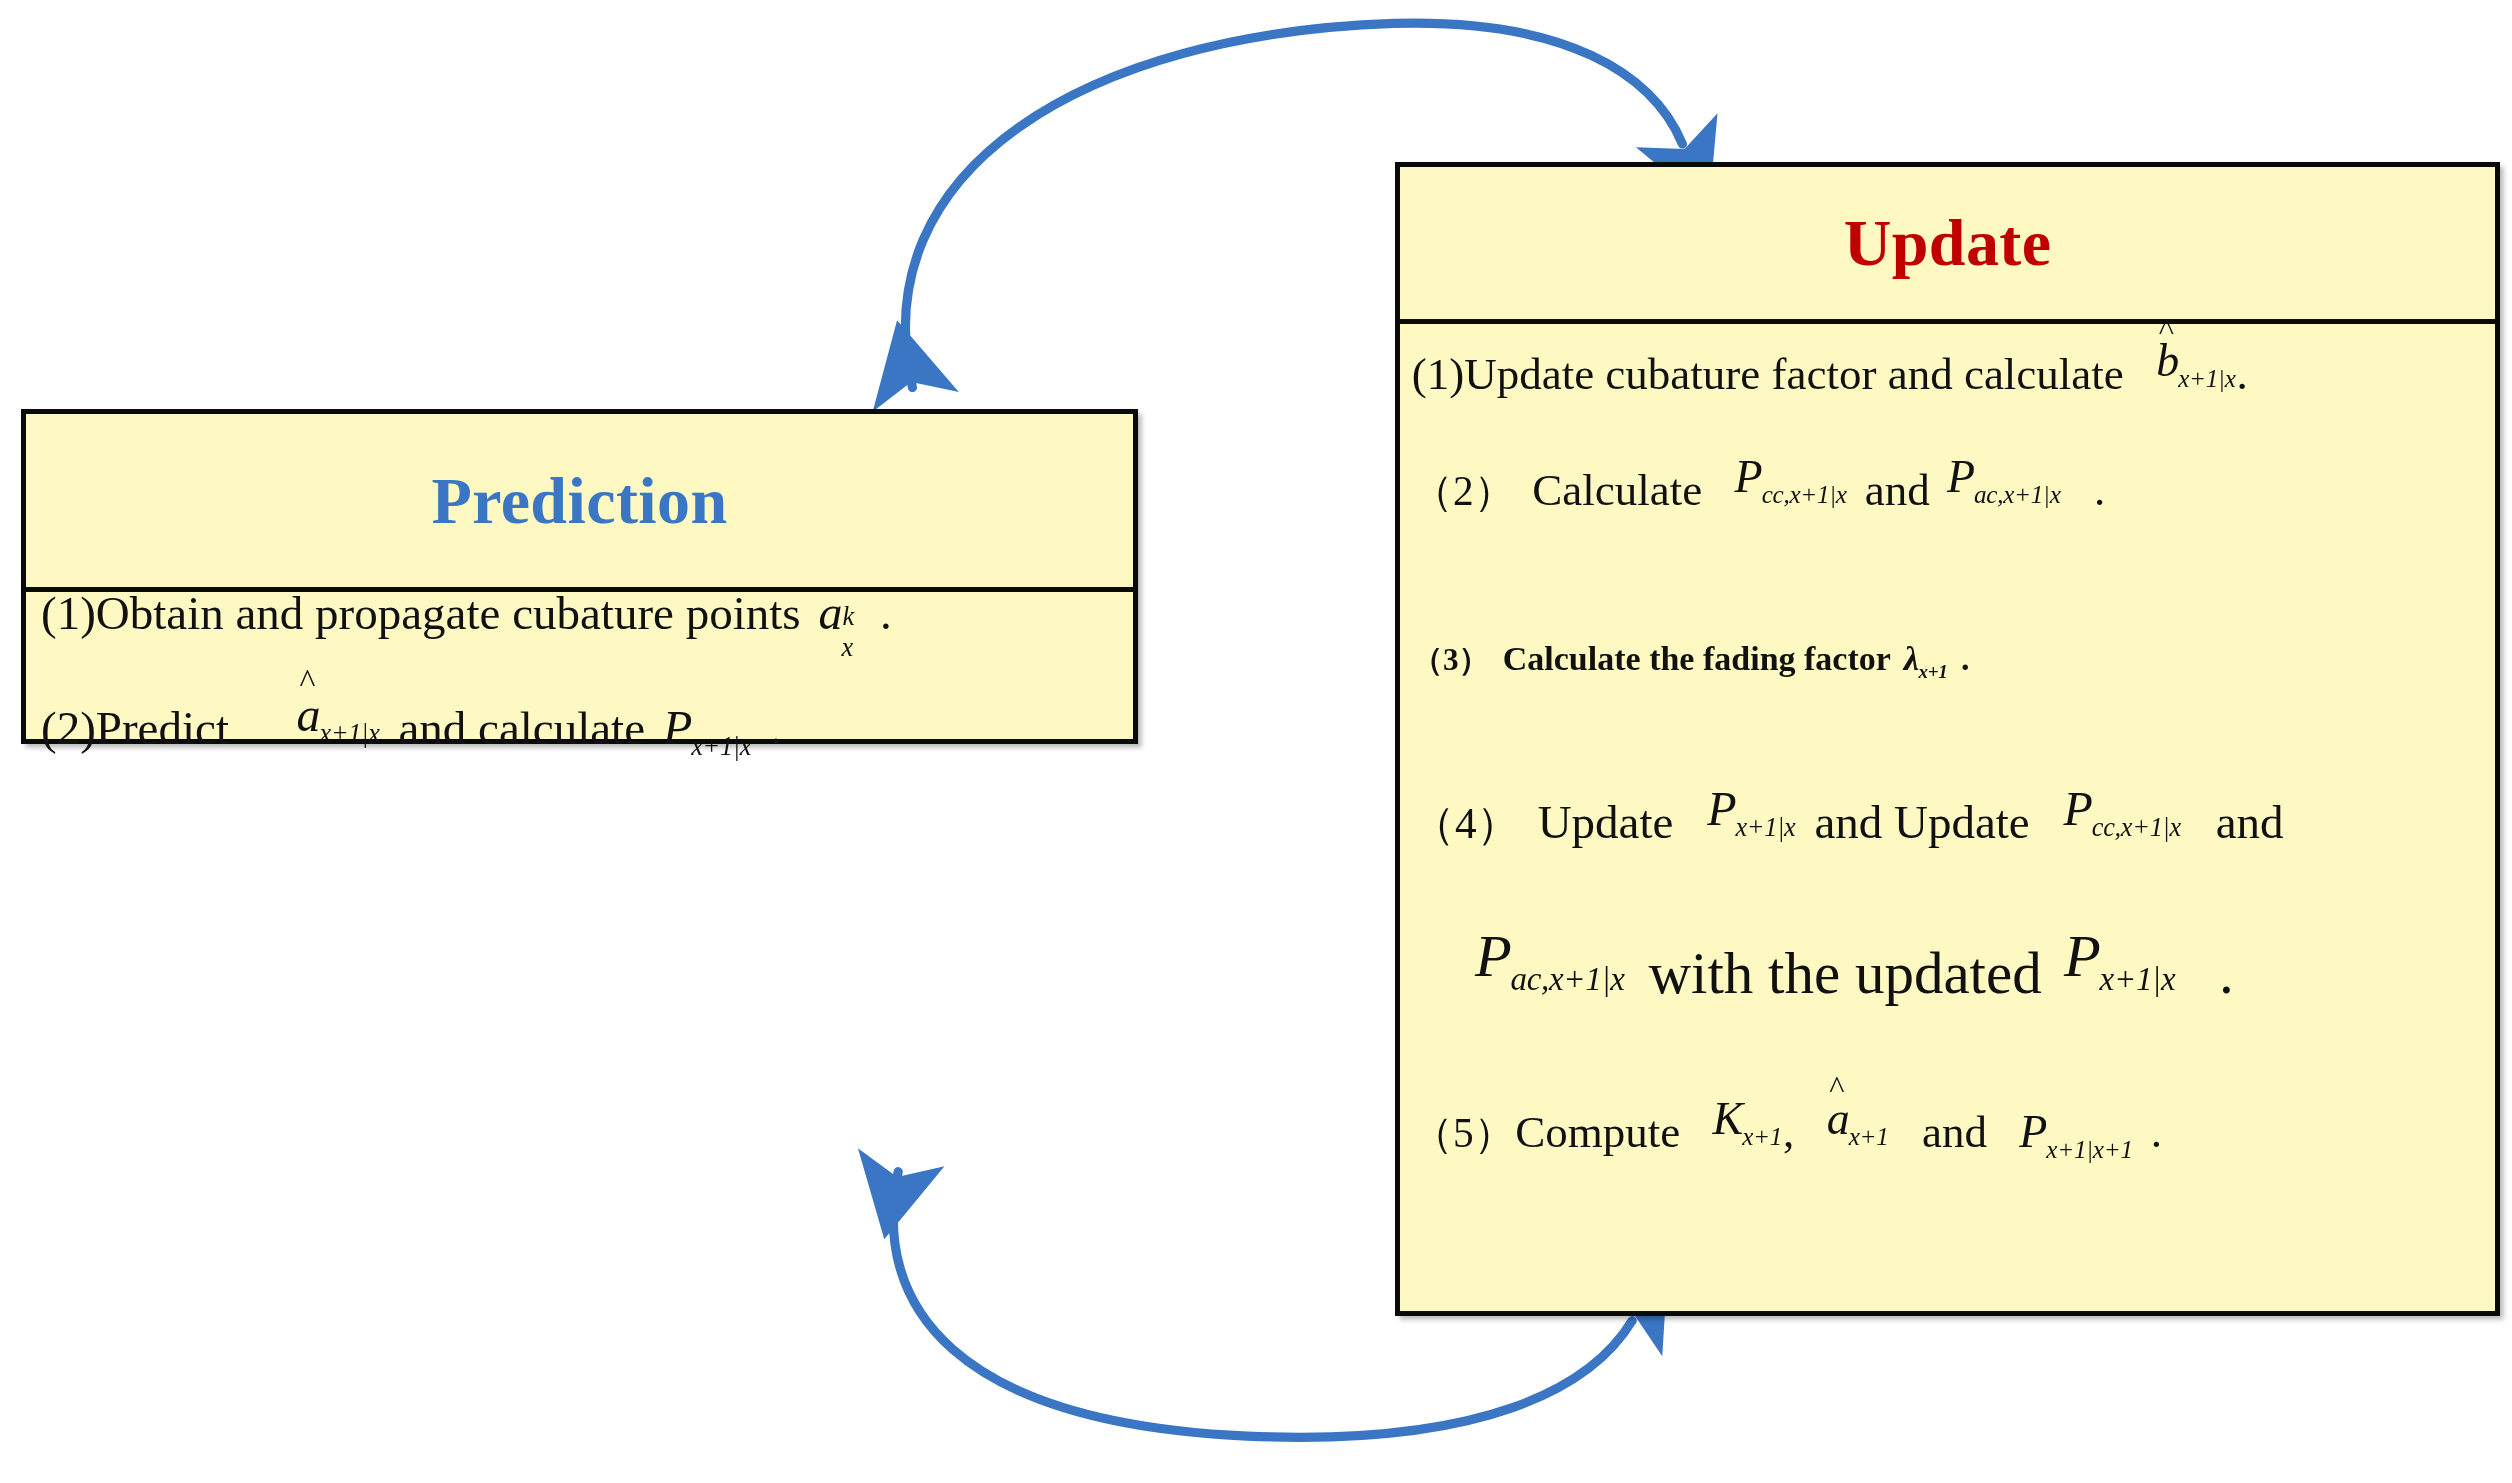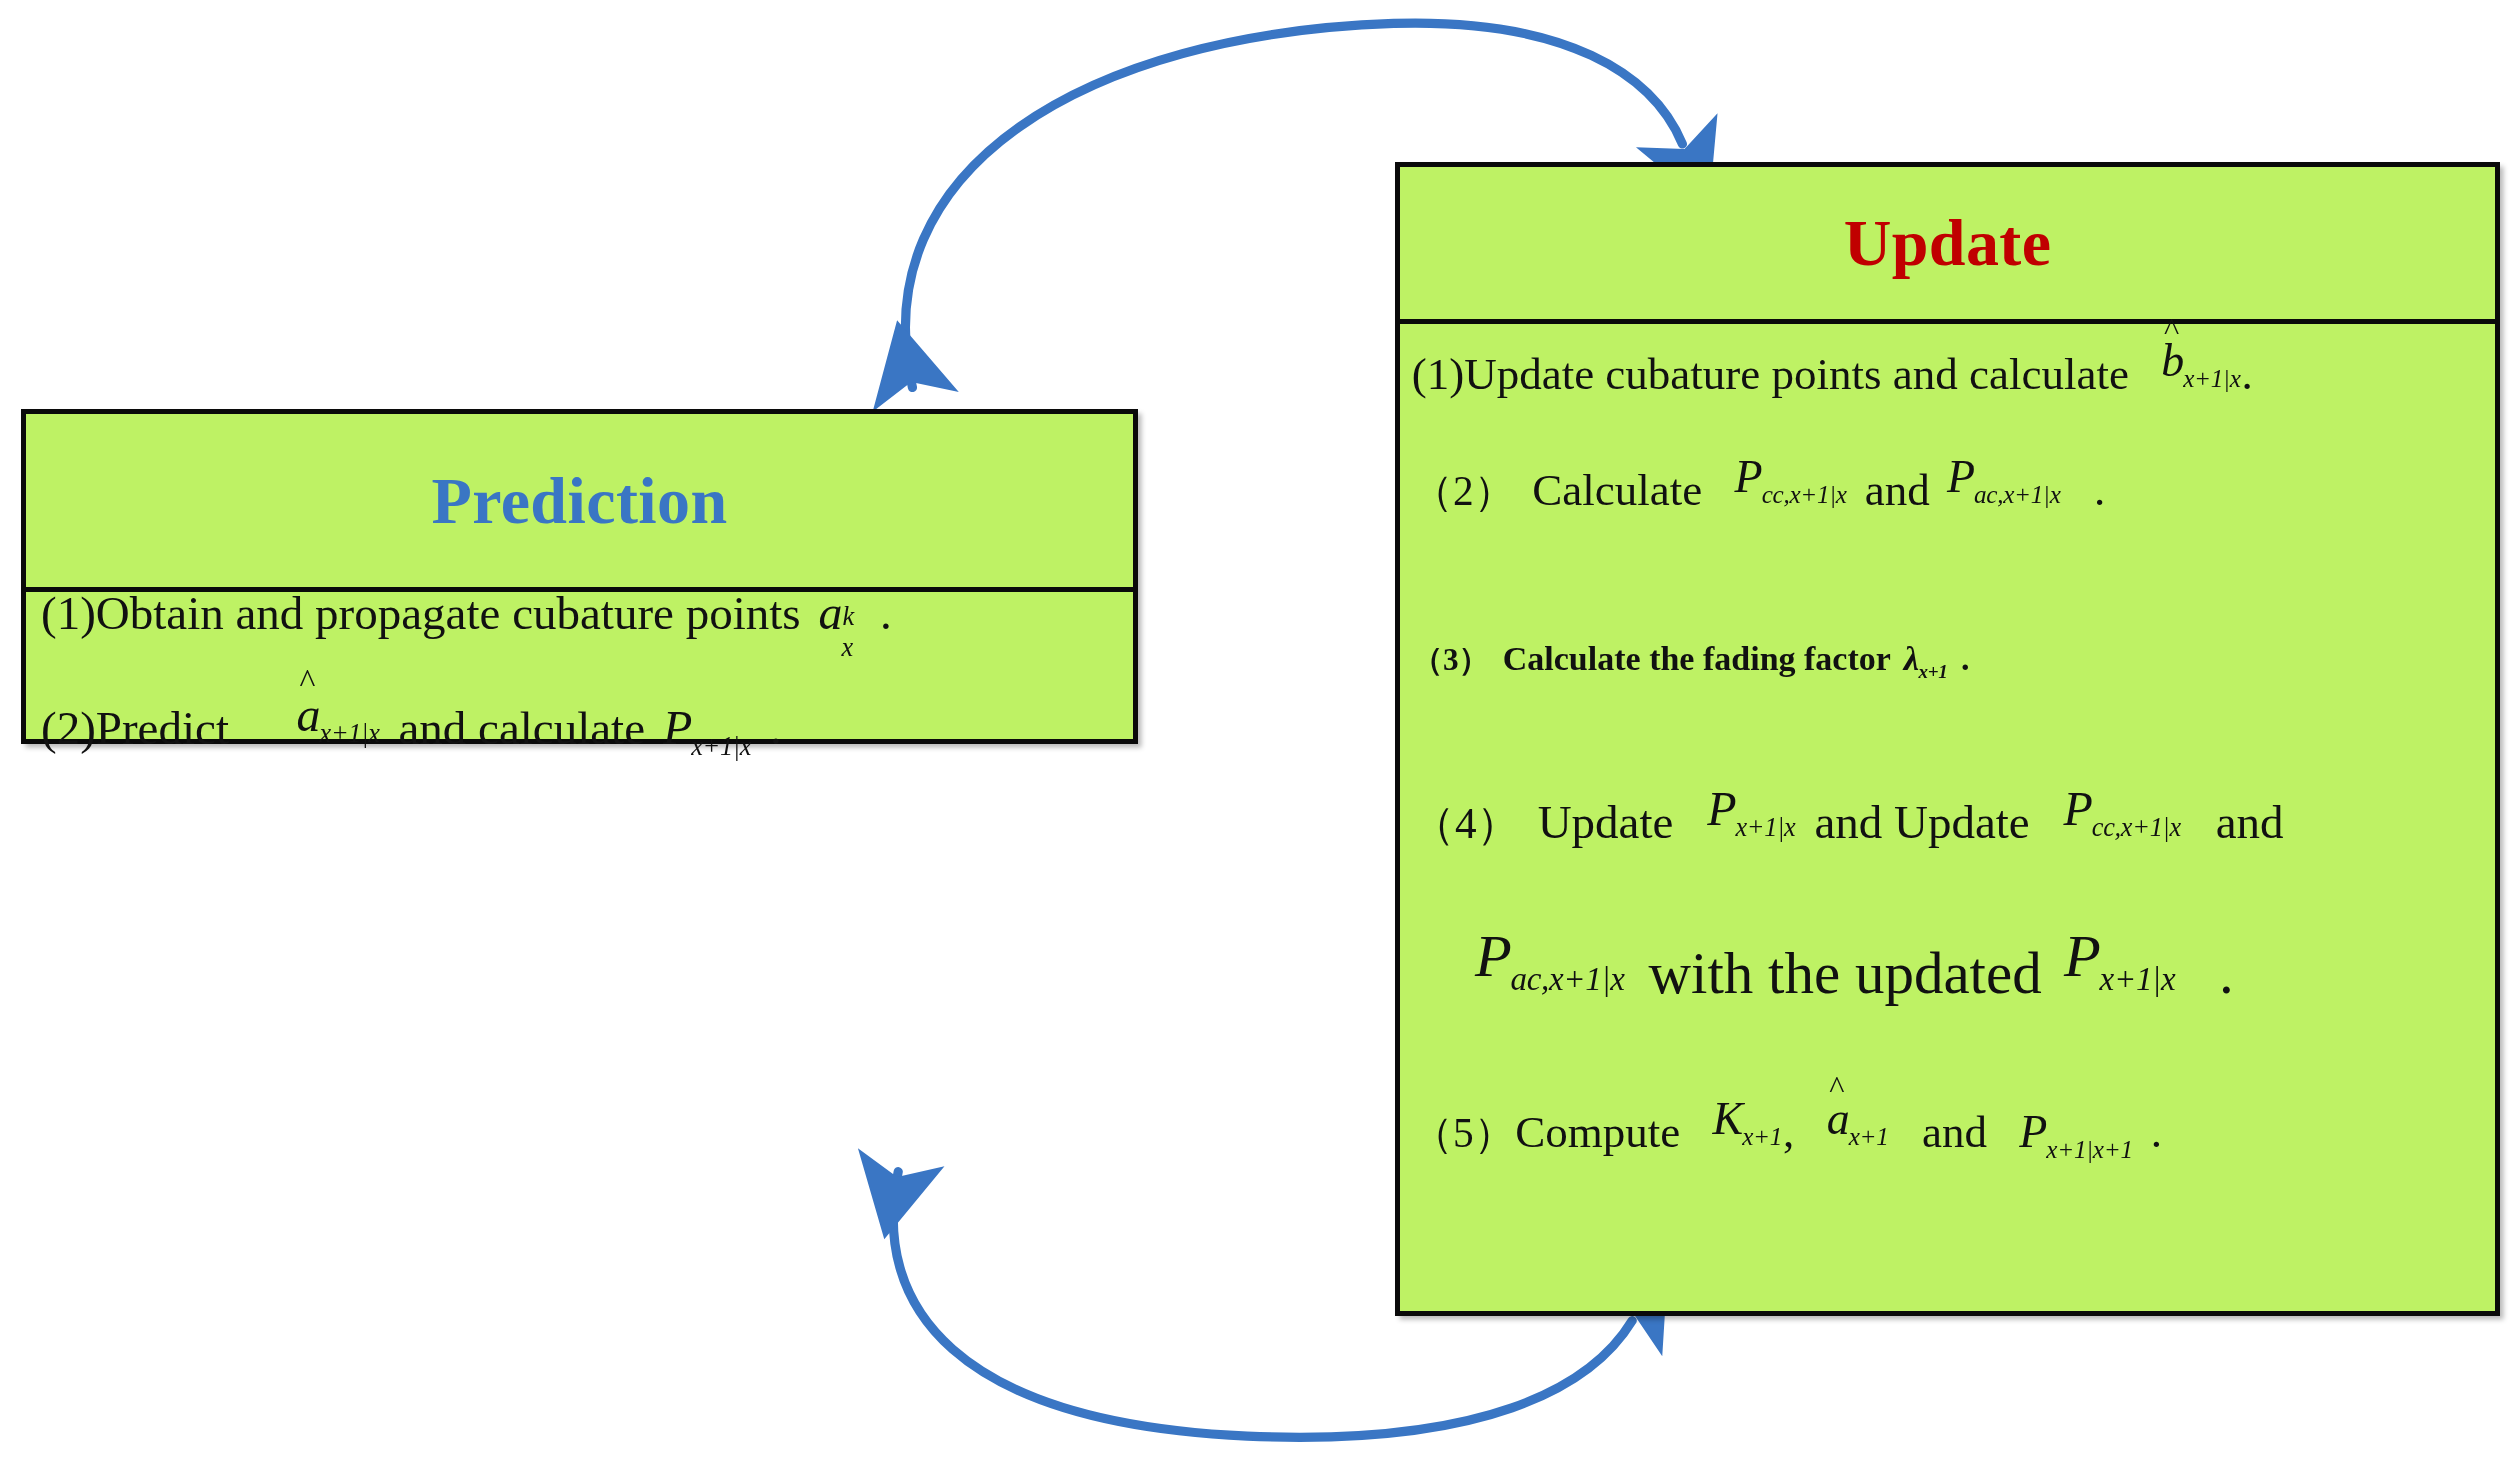--- a/index.html
+++ b/index.html
@@ -25,21 +25,21 @@
     top: 0;
     width: 2512px;
     height: 1483px;
     pointer-events: none;
   }
 
   
   .flow-box {
     position: absolute;
     box-sizing: border-box;
-    background: #bef264;
+    background: #fef9c3;
     border: 5.9px solid #0a0a0a;
     box-shadow: 4.2px 4.2px 5px rgba(0,0,0,0.28);
   }
   .box-header {
     box-sizing: border-box;
     display: flex;
     align-items: center;
     justify-content: center;
     border-bottom: 5.9px solid #0a0a0a;
   }
@@ -204,21 +204,21 @@
     </div>
   </div>
 
   <div class="flow-box" id="update-box">
     <div class="box-header">
       <span class="box-title" id="update-title">Update</span>
     </div>
     <div class="box-body">
 
       <div class="step" style="left:11.7px; top:27px; font-size:45px;">
-        <span class="t">(1)</span><span class="t">Update cubature points and calculate</span><span class="sp-lg"></span><span class="mathgrp raise"><span class="hat"><span class="hatmark">^</span><span class="base mvar">b</span></span><span class="sub">x+1|x</span></span><span class="t">.</span>
+        <span class="t">(1)</span><span class="t">Update cubature factor and calculate</span><span class="sp-lg"></span><span class="mathgrp raise"><span class="hat"><span class="hatmark">^</span><span class="base mvar">b</span></span><span class="sub">x+1|x</span></span><span class="t">.</span>
       </div>
 
       <div class="step" style="left:11.7px; top:143px; font-size:45px;">
         <span class="t cjk-paren">（2）</span><span class="sp"></span><span class="t">Calculate</span><span class="sp-lg"></span><span class="mathgrp raise"><span class="base mvar">P</span><span class="sub">cc,x+1|x</span></span><span class="sp"></span><span class="t">and</span><span class="sp"></span><span class="mathgrp raise"><span class="base mvar">P</span><span class="sub">ac,x+1|x</span></span><span class="sp-lg"></span><span class="t">.</span>
       </div>
 
       <div class="step" style="left:11.7px; top:318px; font-size:34px;font-weight:bold;">
         <span class="t cjk-paren">（3）</span><span class="sp"></span><span class="t">Calculate the fading factor</span><span class="sp"></span><span class="mathgrp"><span class="base mvar">λ</span><span class="sub">x+1</span></span><span class="sp"></span><span class="t">.</span>
       </div>
 

